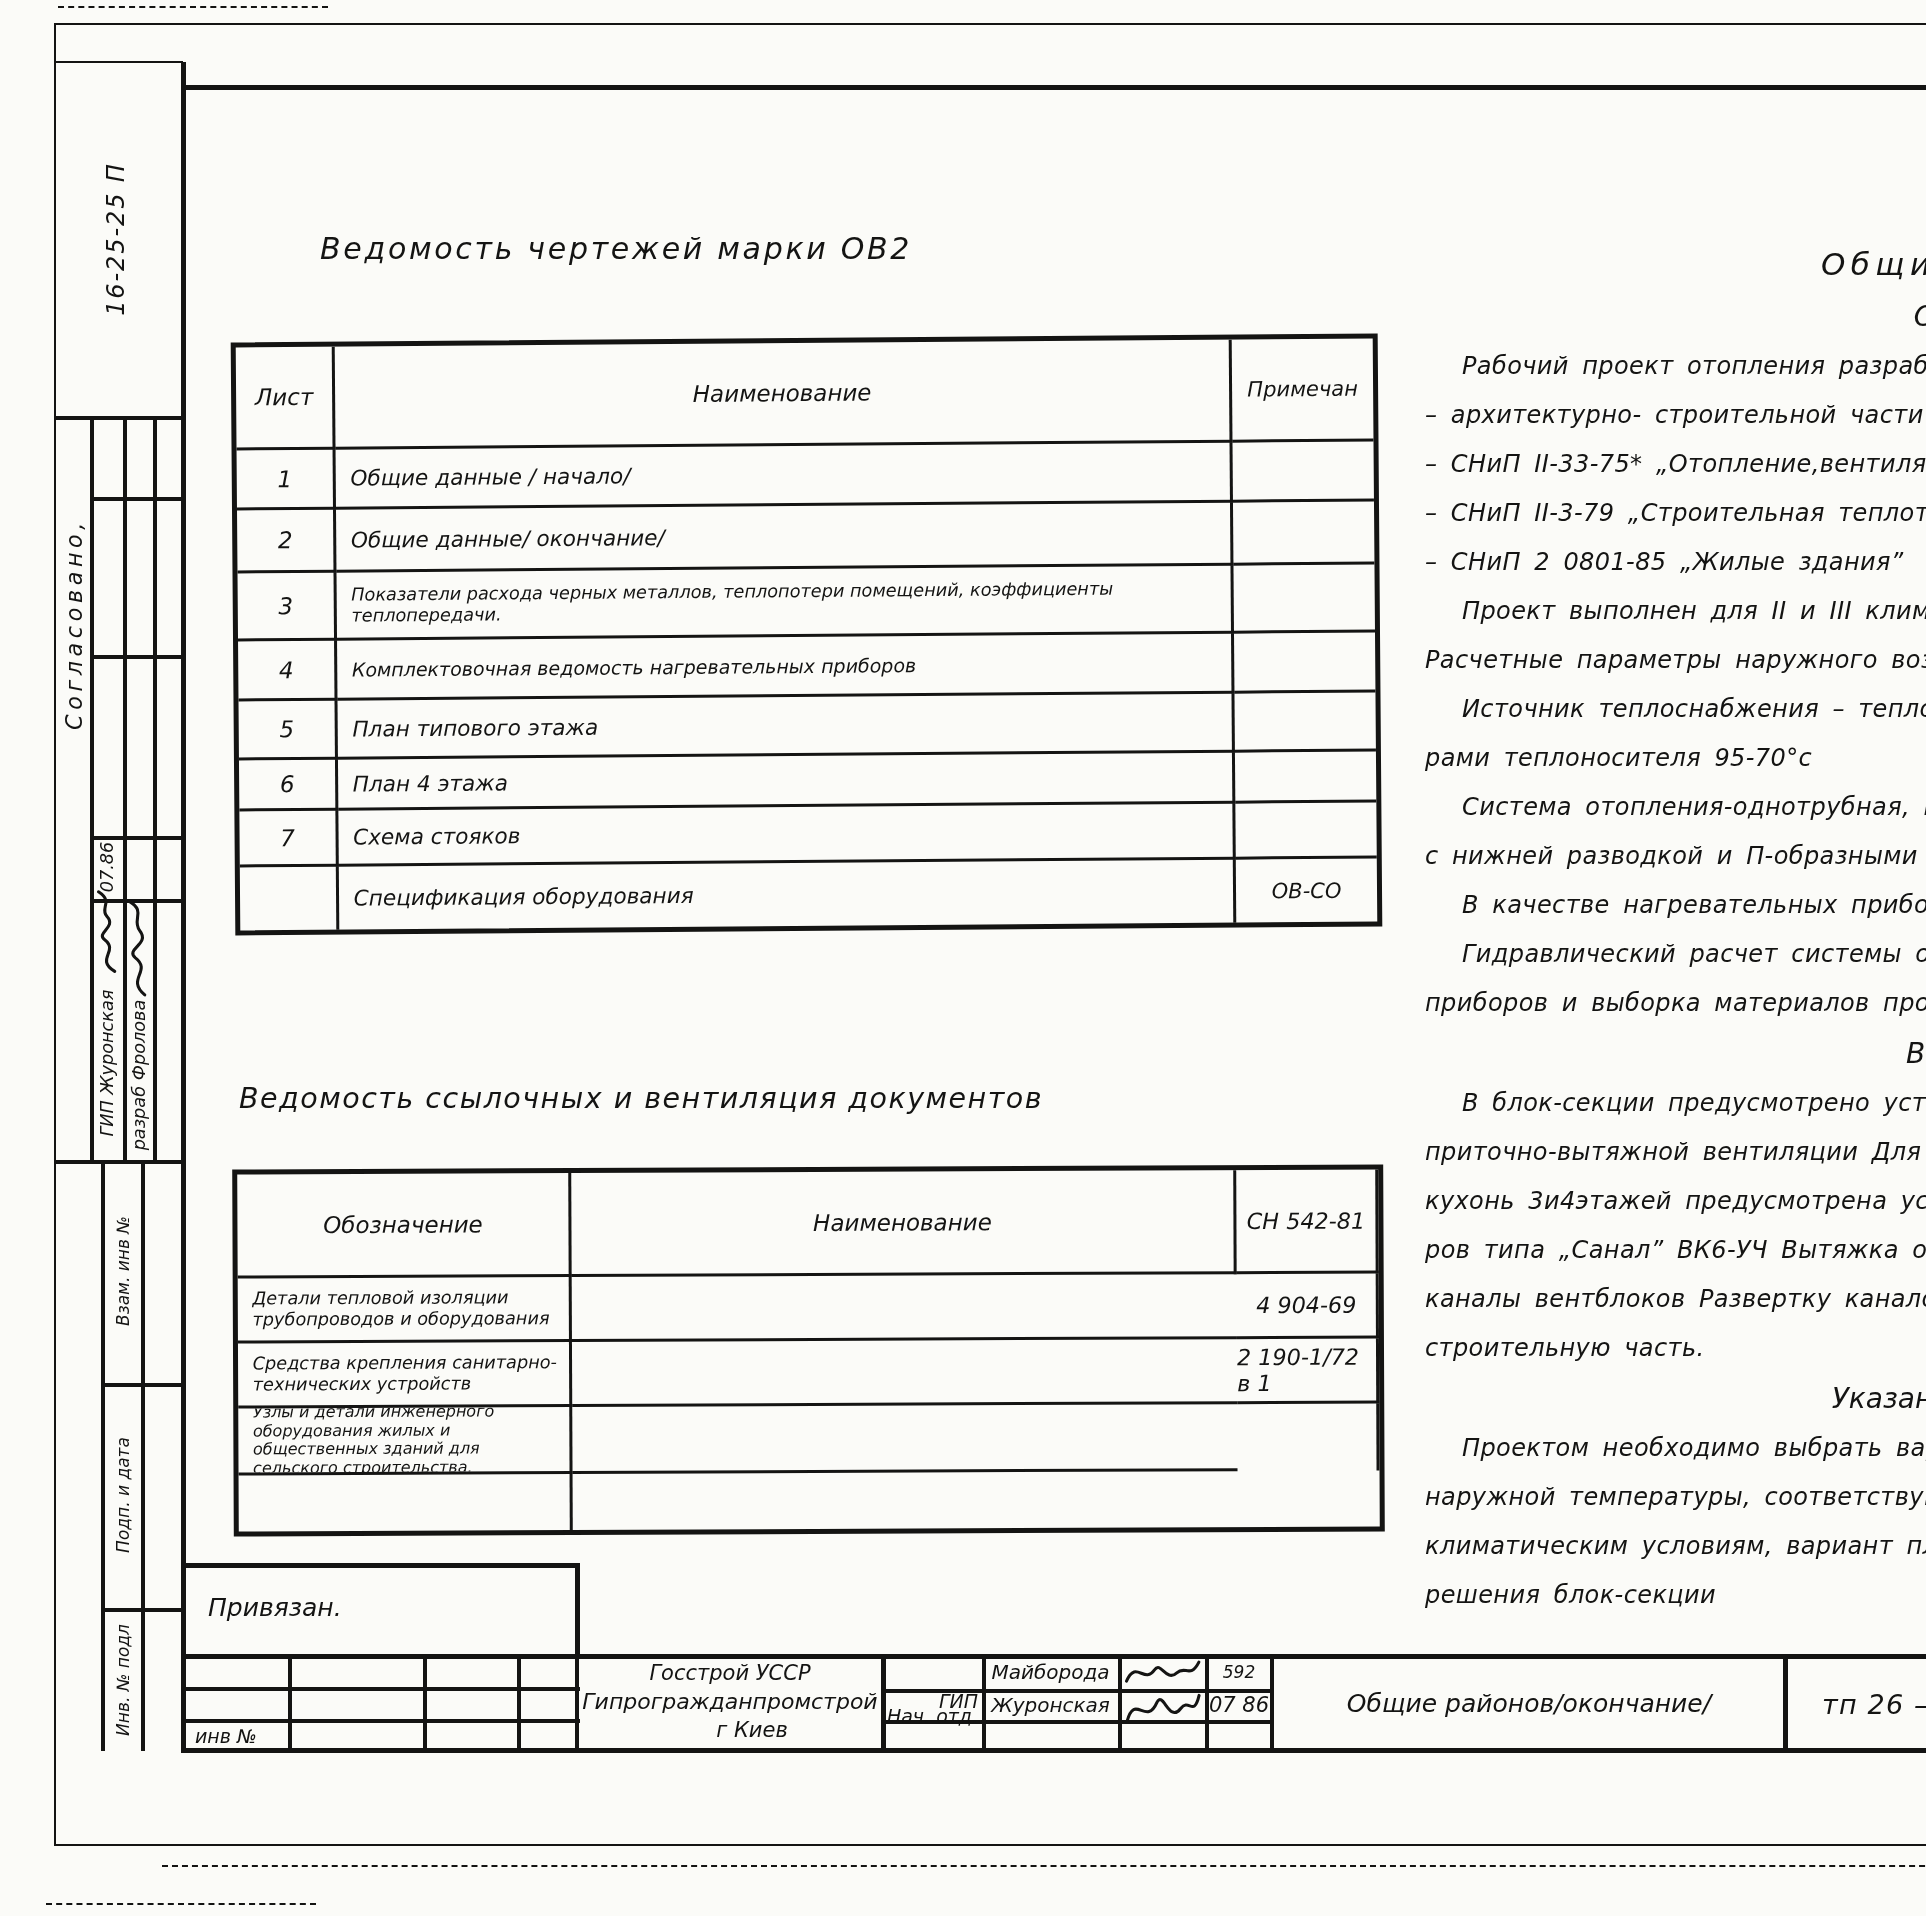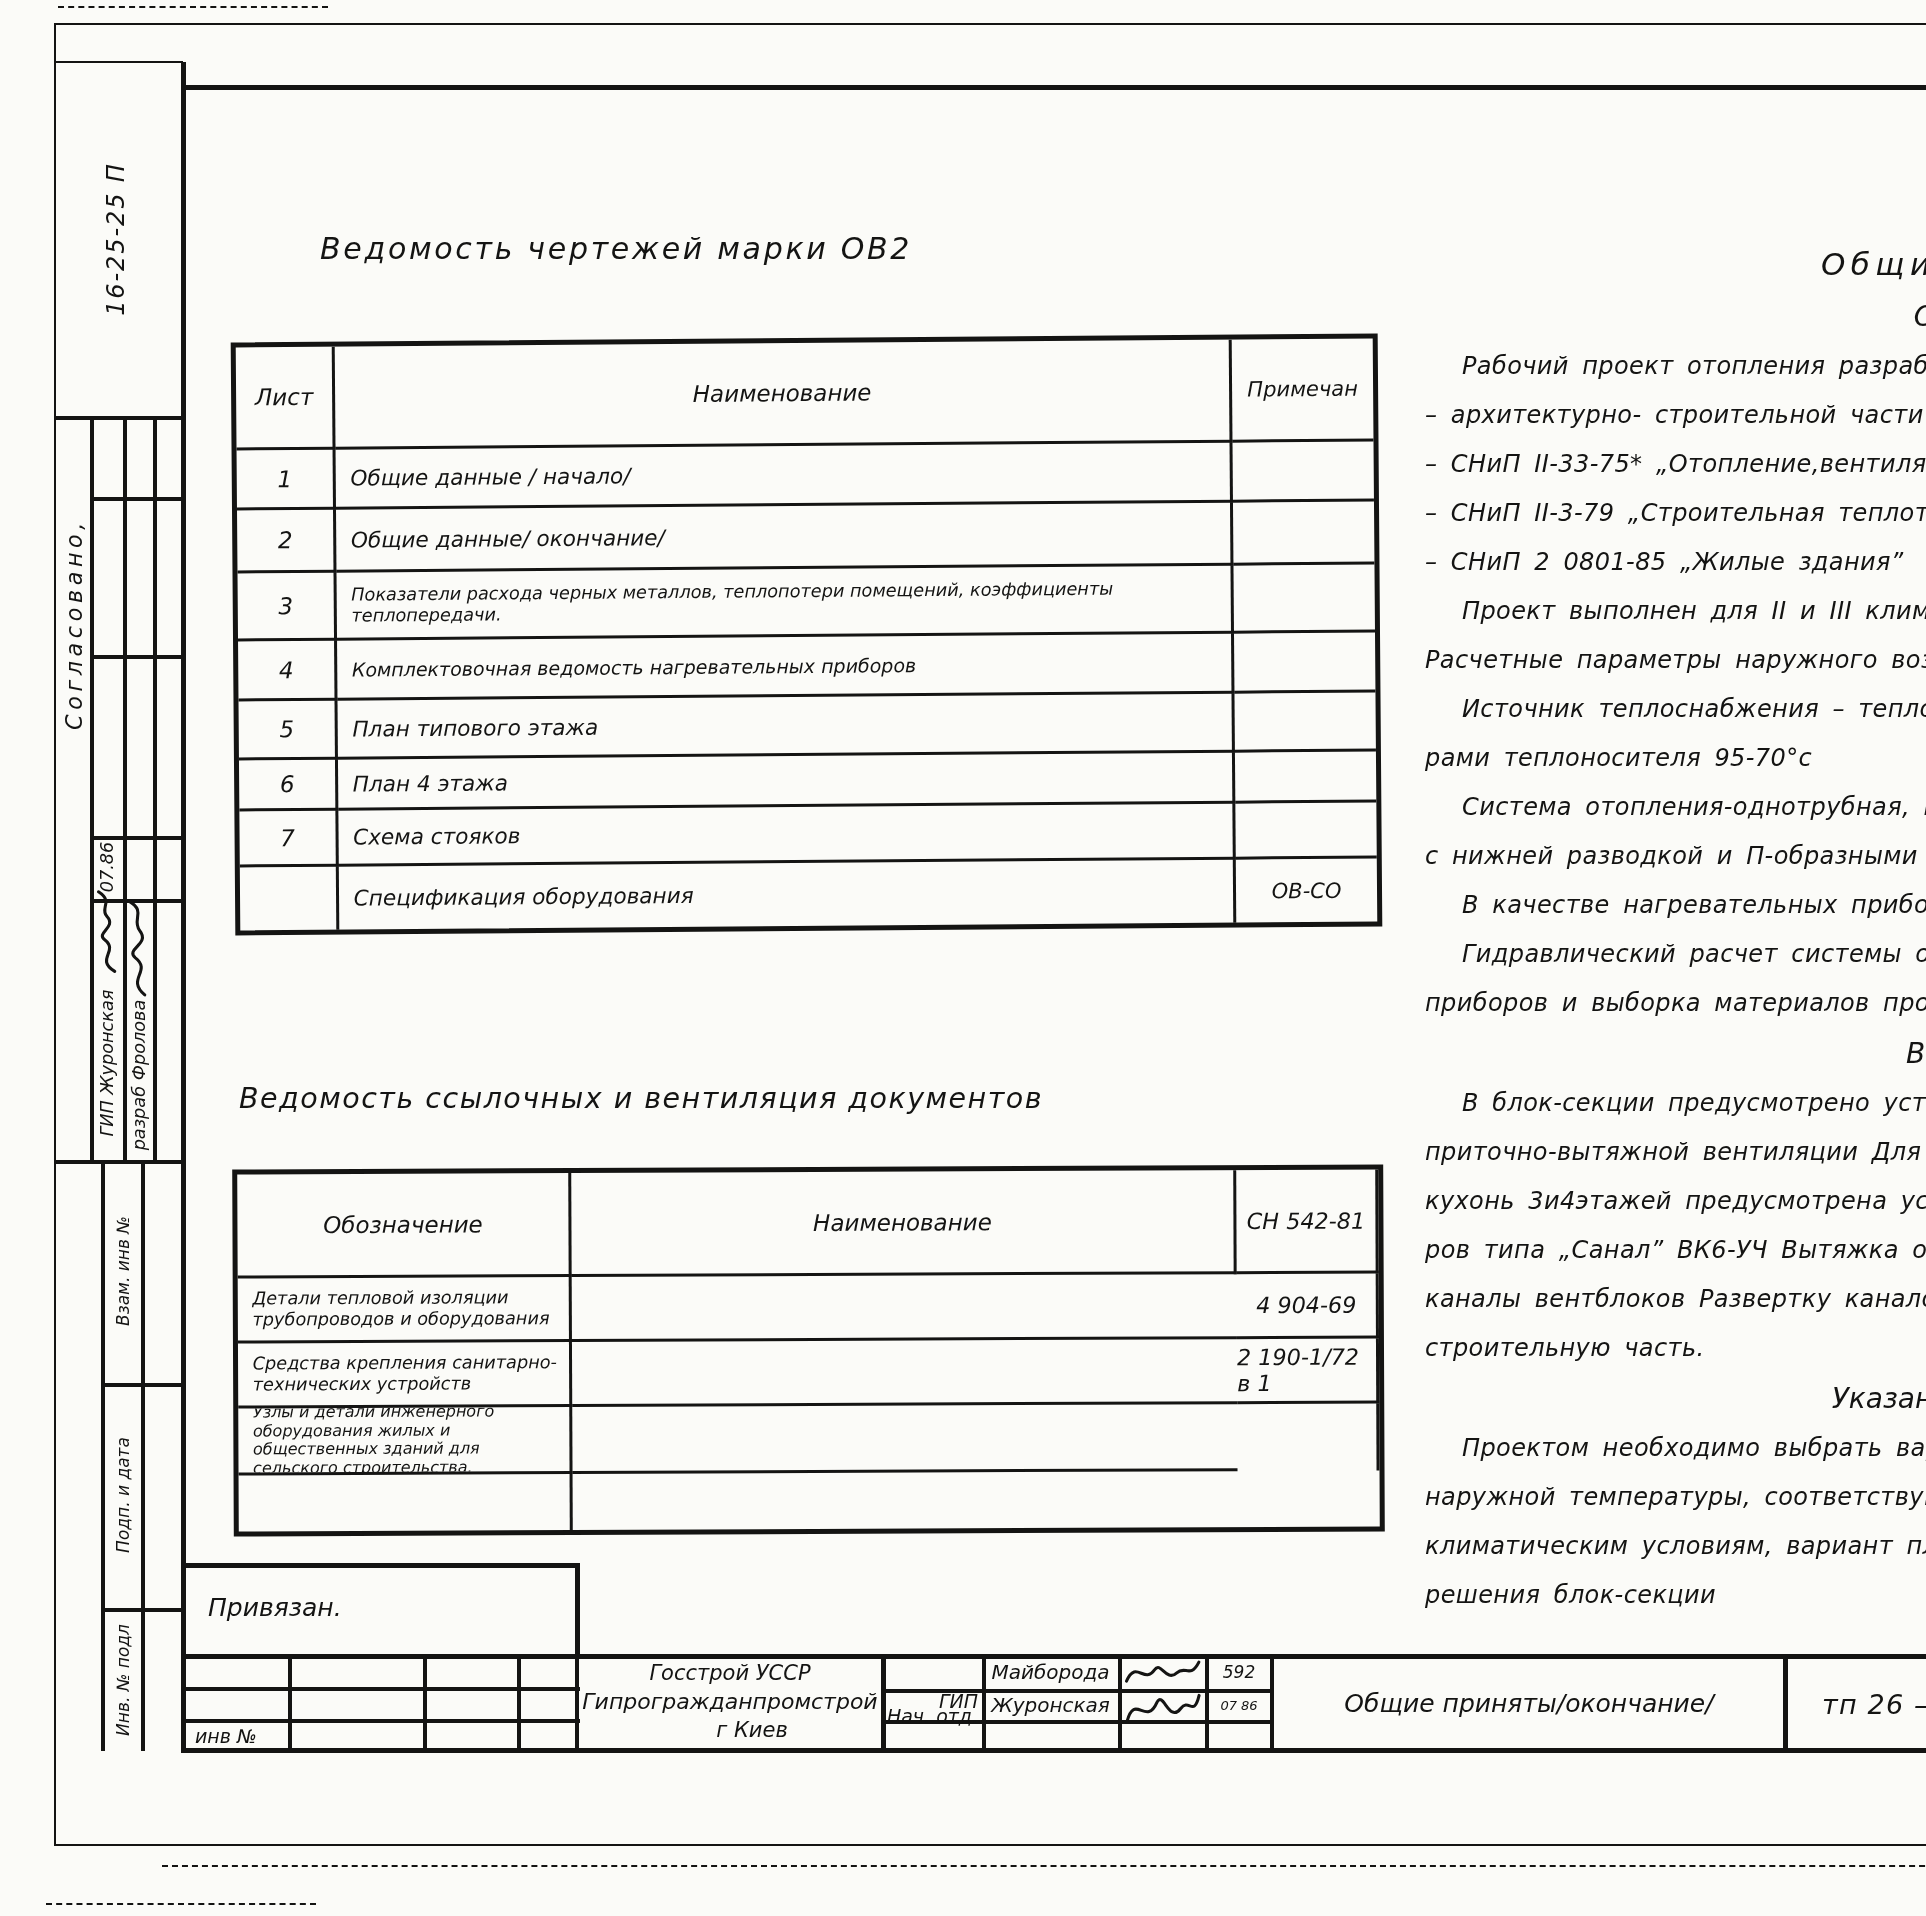--- a/index.html
+++ b/index.html
@@ -217,19 +217,19 @@
 <svg class="sig abs" style="left:1123px;top:1656px;" width="79" height="32" viewBox="0 0 205 84">
   <path d="M8,66 C34,8 54,76 82,36 C98,12 112,70 140,44 C162,24 176,60 198,16"></path>
   </svg>
 <div class="abs ctr" style="left:1207px;top:1656px;width:64px;height:32px;font-size:17px;">592</div>
 
 <div class="abs ctr" style="left:909px;top:1690px;width:99px;height:21px;font-size:19px;">ГИП</div>
 <div class="abs ctr" style="left:983px;top:1690px;width:135px;height:30px;font-size:20px;">Журонская</div>
 <svg class="sig abs" style="left:1123px;top:1687px;" width="79" height="46" viewBox="0 0 205 120">
   <path d="M10,90 C30,14 60,104 88,40 C104,8 120,96 150,56 C172,28 184,80 198,22"></path>
   </svg>
-<div class="abs ctr" style="left:1207px;top:1690px;width:64px;height:30px;font-size:13px;">07 86</div>
+<div class="abs ctr" style="left:1207px;top:1690px;width:64px;height:30px;font-size:21px;">07 86</div>
 
 <div class="vl" style="left:1783px;top:1654px;height:99px;"></div>
-<div class="abs ctr" style="left:1275px;top:1654px;width:508px;height:99px;font-size:25px;">Общие приняты/окончание/</div>
+<div class="abs ctr" style="left:1275px;top:1654px;width:508px;height:99px;font-size:25px;">Общие районов/окончание/</div>
 
 <div class="txt" style="left:1822px;top:1689px;font-size:27px;letter-spacing:1.2px;">тп  26 – 0111 87</div>
 
 
 </body></html>

